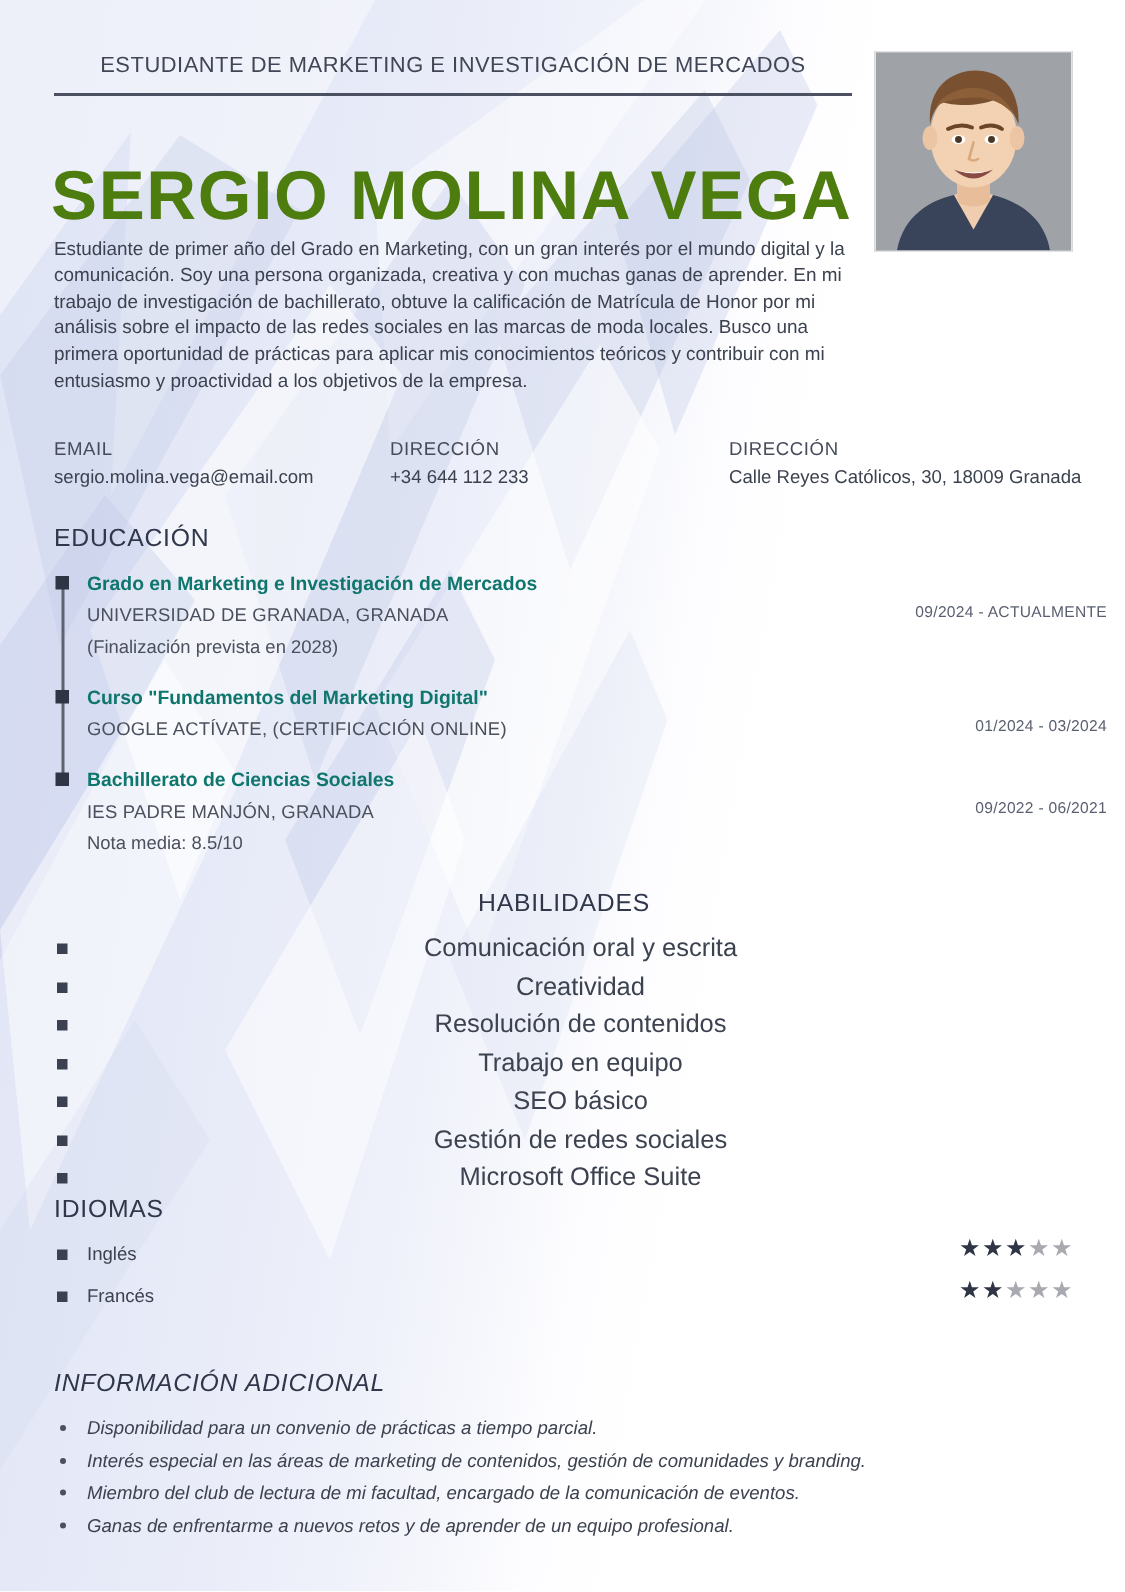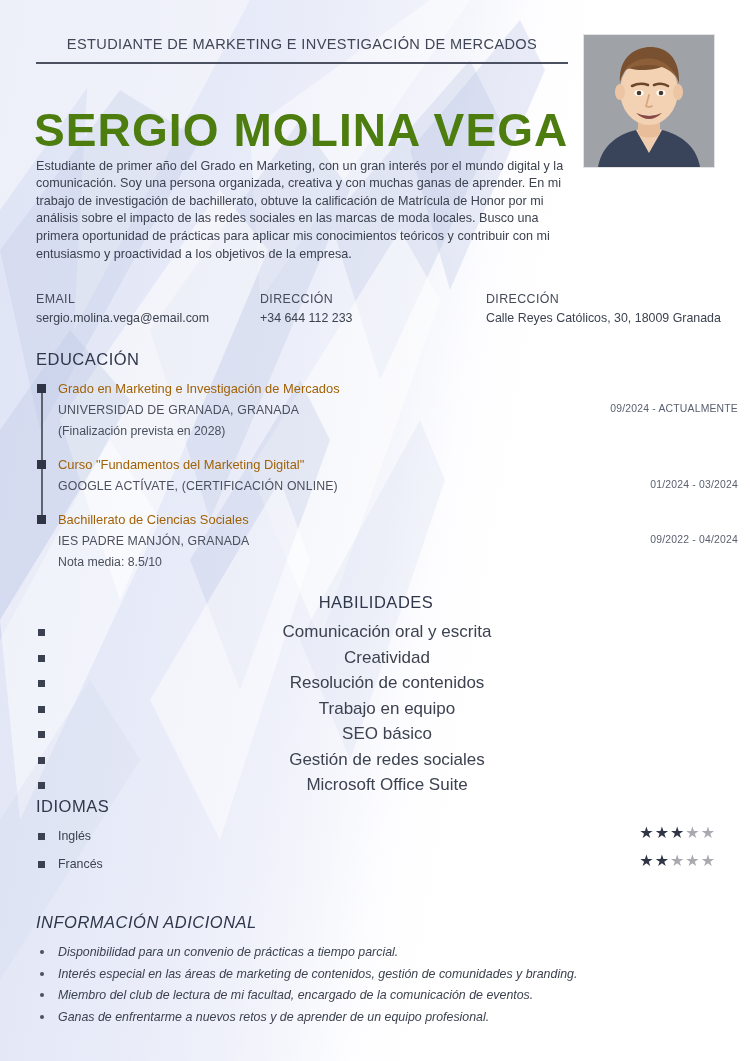--- a/index.html
+++ b/index.html
@@ -154,22 +154,22 @@
     left: 1px;
     top: 3px;
     width: 9px;
     height: 9px;
     background: #2f3545;
   }
   .edu-row { position: relative; }
   .edu-main { width: 520px; }
   .edu-title {
     font-size: 12.9px;
-    font-weight: normal;
-    color: #a16207;
+    font-weight: bold;
+    color: #0f766e;
     margin-bottom: 7px;
   }
   .edu-org {
     font-size: 12.3px;
     color: #4a505d;
     letter-spacing: 0.15px;
     margin-bottom: 7px;
   }
   .edu-note {
     font-size: 12.3px;
@@ -366,21 +366,21 @@
             </div>
           </div>
           <div class="edu-item" style="margin-bottom: 0px;">
             <span class="edu-marker"></span>
             <div class="edu-row">
               <div class="edu-main">
                 <div class="edu-title">Bachillerato de Ciencias Sociales</div>
                 <div class="edu-org">IES PADRE MANJÓN, GRANADA</div>
                 <div class="edu-note">Nota media: 8.5/10</div>
               </div>
-              <div class="edu-dates">09/2022  - 04/2024</div>
+              <div class="edu-dates">09/2022  - 06/2021</div>
             </div>
           </div>
         </div>
     </div>
   </section>
 
   <section class="section" id="skills-section" style="top:593px;text-align:center;">
     <h2 class="section-title">HABILIDADES</h2>
     <ul class="bullet-list" id="skills-list">
         <li class="bullet-item"><span class="bullet-square"></span><span>Comunicación oral y escrita</span></li>

